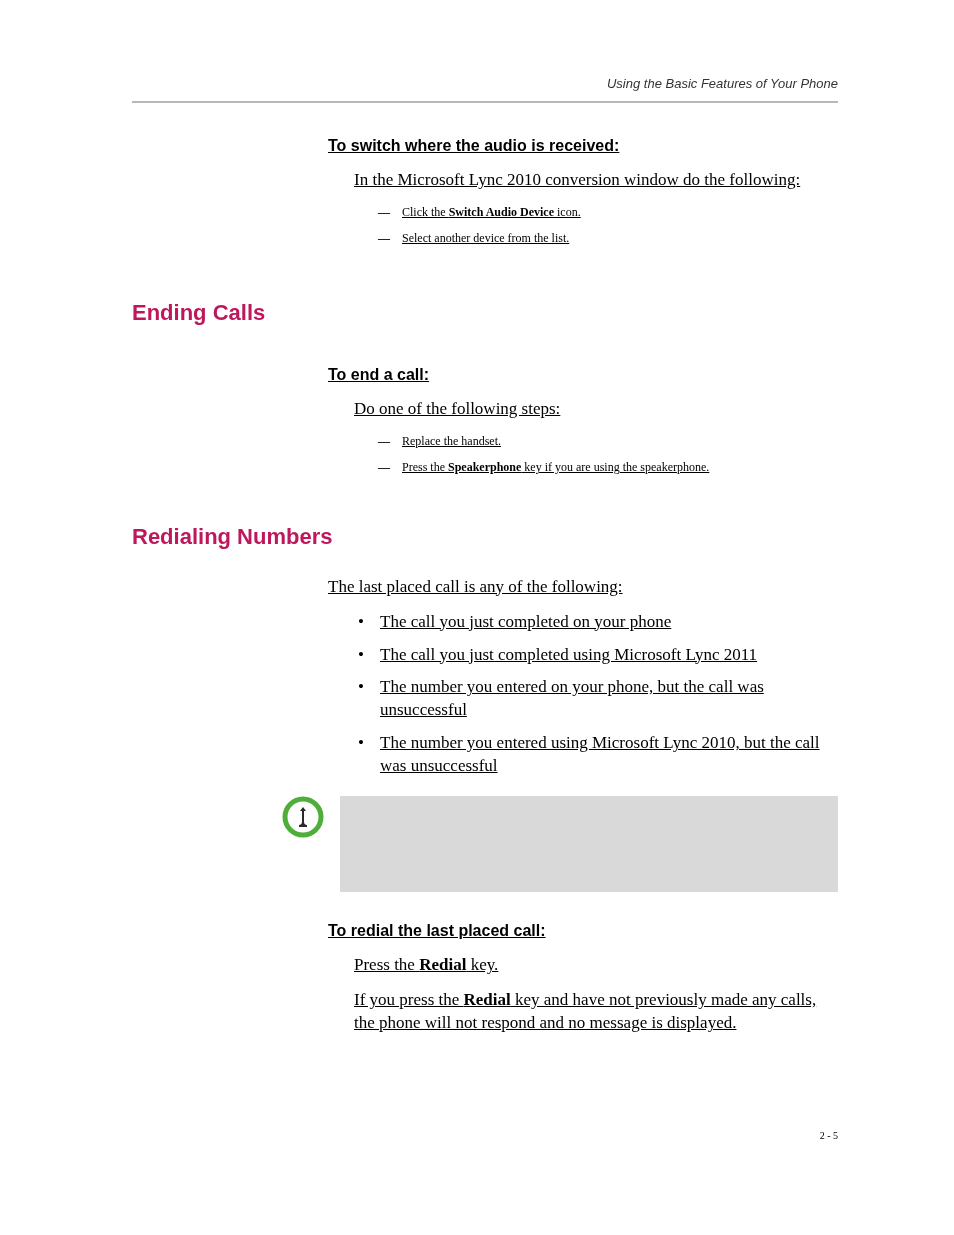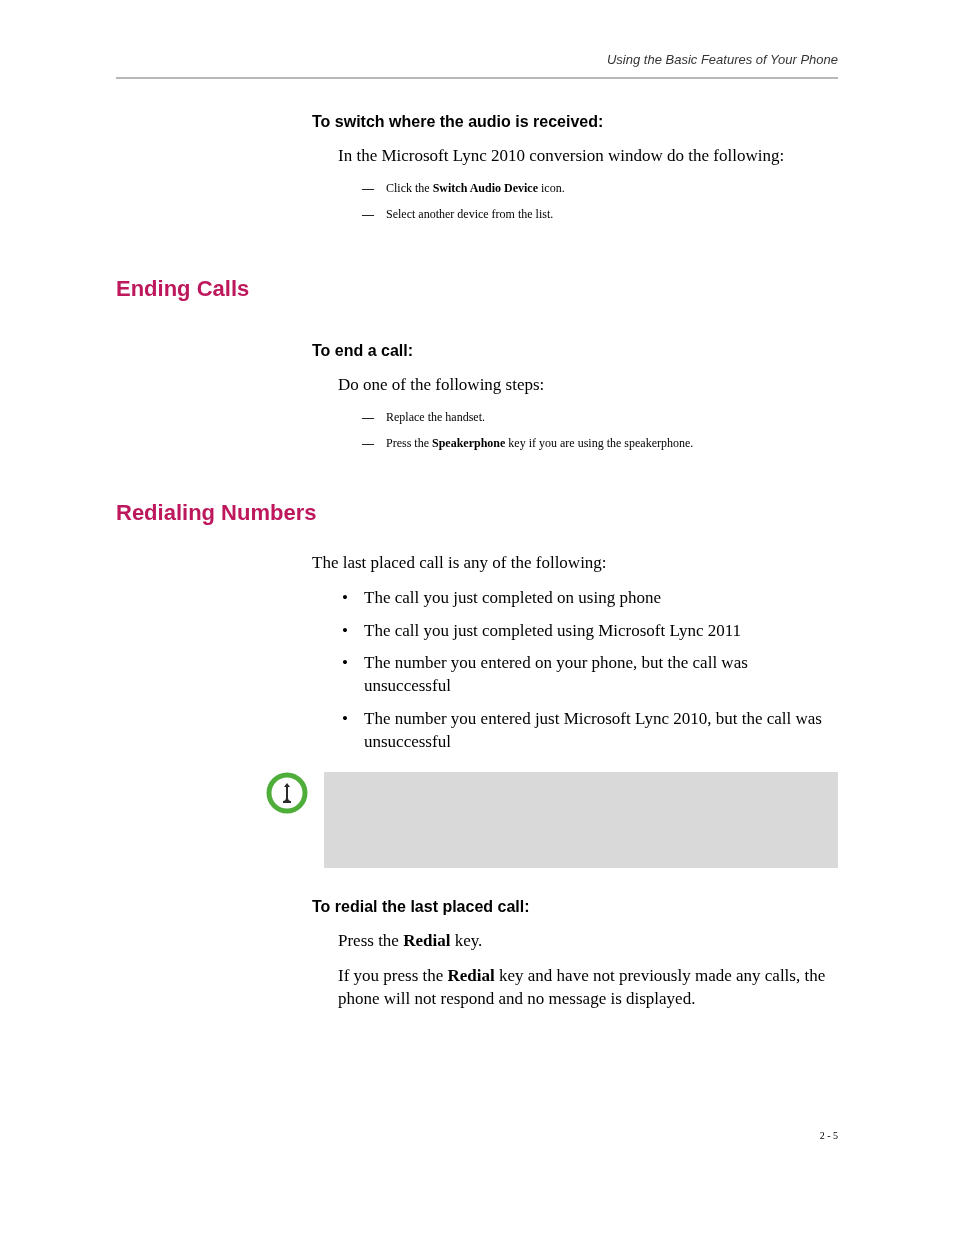--- a/index.html
+++ b/index.html
@@ -7,34 +7,36 @@
     margin: 0;
     padding: 0;
     background: #ffffff;
     font-family: "Book Antiqua", Palatino, Georgia, serif;
     color: #000;
     width: 954px;
     height: 1235px;
     position: relative;
   }
   .page {
-    padding: 52px 116px 0 116px;
+    padding: 76px 116px 0 116px;
+    margin-left: 16px;
   }
   .running-header {
     font-family: "Futura", "Century Gothic", "Trebuchet MS", sans-serif;
     font-style: italic;
     font-size: 13px;
     text-align: right;
     color: #333;
     padding-bottom: 10px;
     border-bottom: 2px solid #b8b8b8;
     margin-bottom: 34px;
   }
   .content-block {
     margin-left: 196px;
+    text-decoration: underline;
   }
   .procedure-title {
     font-family: "Futura", "Century Gothic", "Trebuchet MS", sans-serif;
     font-weight: bold;
     font-size: 16px;
     margin: 0 0 14px 0;
   }
   .body-text {
     font-size: 17px;
     line-height: 1.35;
@@ -136,24 +138,24 @@
         <span>Press the </span><span class="bold">Speakerphone</span><span> key if you are using the speakerphone.</span>
       </li>
     </ul>
   </div>
 
   <h1 class="section-heading tight">Redialing Numbers</h1>
 
   <div class="content-block">
     <p class="body-text">The last placed call is any of the following:</p>
     <ul class="bullet-list">
-      <li>The call you just completed on using phone</li>
+      <li>The call you just completed on your phone</li>
       <li>The call you just completed using Microsoft Lync 2011</li>
       <li>The number you entered on your phone, but the call was unsuccessful</li>
-      <li>The number you entered just Microsoft Lync 2010, but the call was unsuccessful</li>
+      <li>The number you entered using Microsoft Lync 2010, but the call was unsuccessful</li>
     </ul>
   </div>
 
   <div class="tip-row">
     <div class="tip-icon">
       <svg viewBox="0 0 42 42" width="42" height="42">
         <circle cx="21" cy="21" r="18" fill="none" stroke="#4fae3a" stroke-width="5"></circle>
         <path d="M21 11 L24 15 L22 15 L22 26 C22 28 23.5 29 25 29 L25 31 L17 31 L17 29 C18.5 29 20 28 20 26 L20 15 L18 15 Z" fill="#2a2a2a"></path>
       </svg>
     </div>

